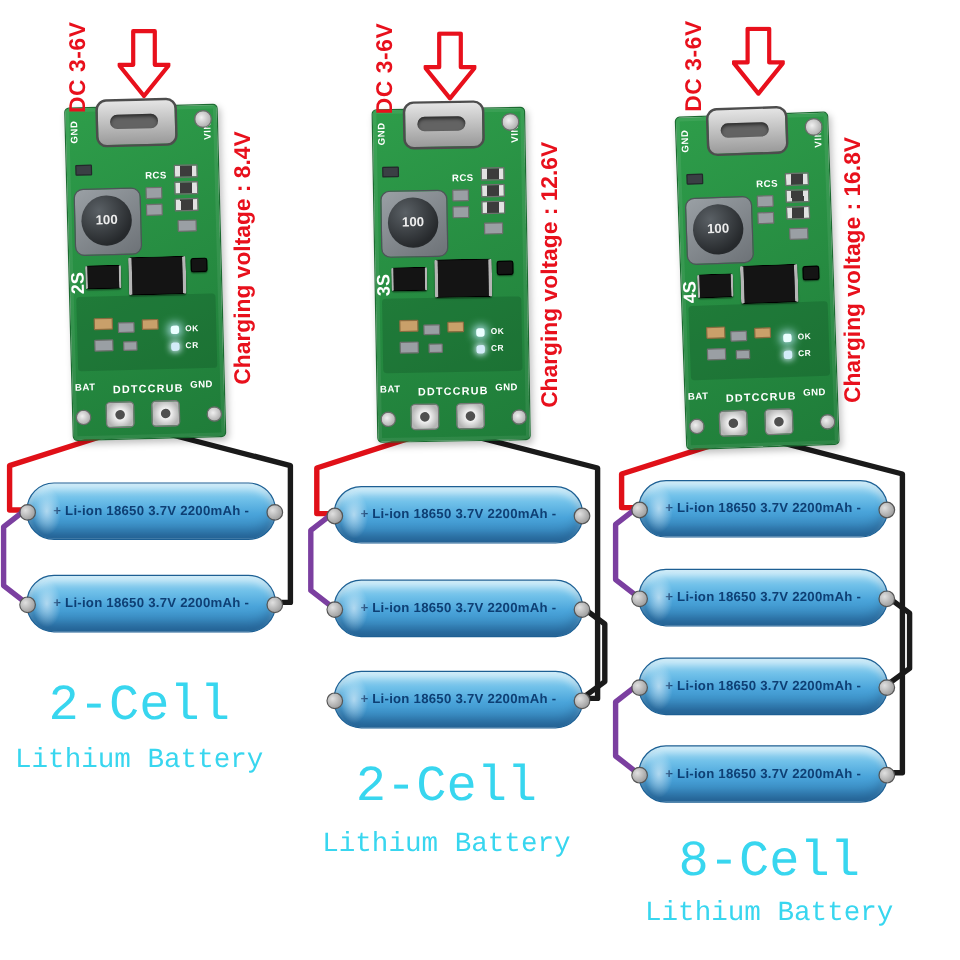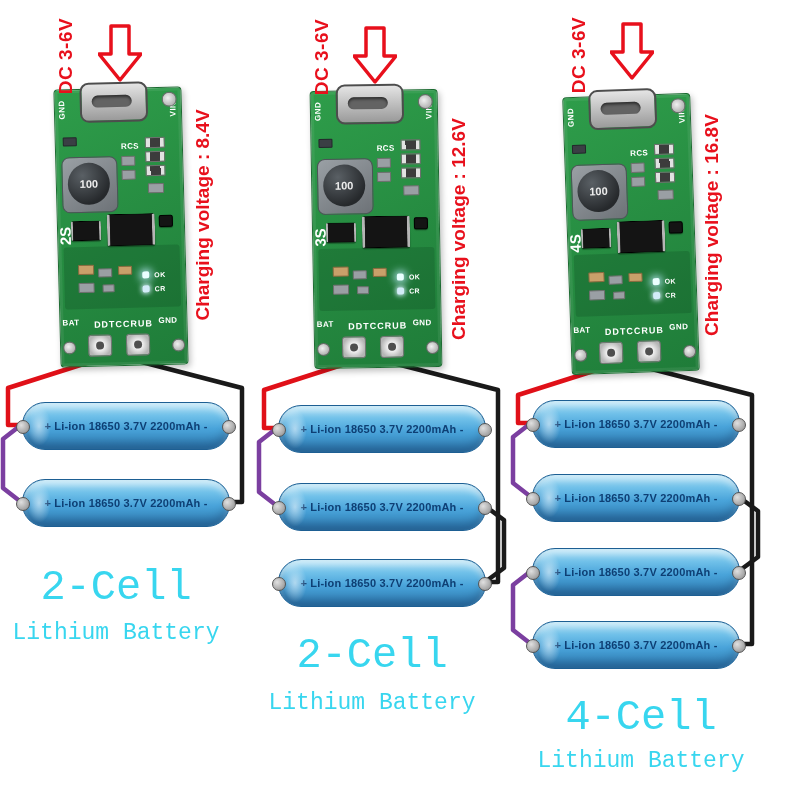--- a/index.html
+++ b/index.html
@@ -321,16 +321,16 @@
     <span class="bat-label">+ Li-ion 18650 3.7V 2200mAh -</span>
   </div>
 
   <div class="battery" style="left: 532px; top: 621px;">
     <div class="bat-shine"></div>
     <div class="nub nub-left"></div>
     <div class="nub nub-right"></div>
     <span class="bat-label">+ Li-ion 18650 3.7V 2200mAh -</span>
   </div>
 </div>
-  <div class="caption-title" style="left: 511px; top: 694px;">4-Cell</div>
+  <div class="caption-title" style="left: 511px; top: 694px;">8-Cell</div>
   <div class="caption-sub" style="left: 491px; top: 748px;">Lithium Battery</div>
 </div>
   </div>
 
 </body></html>

